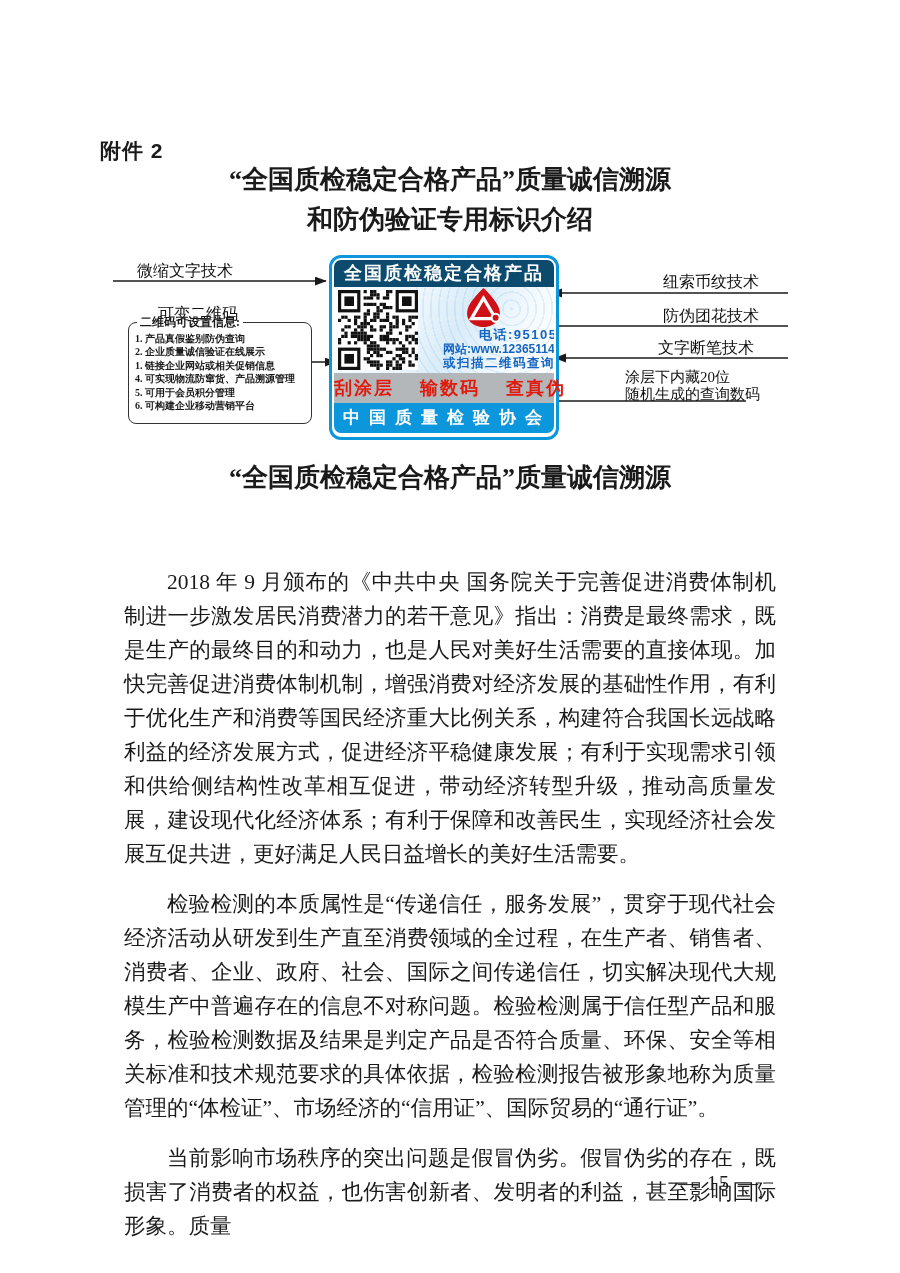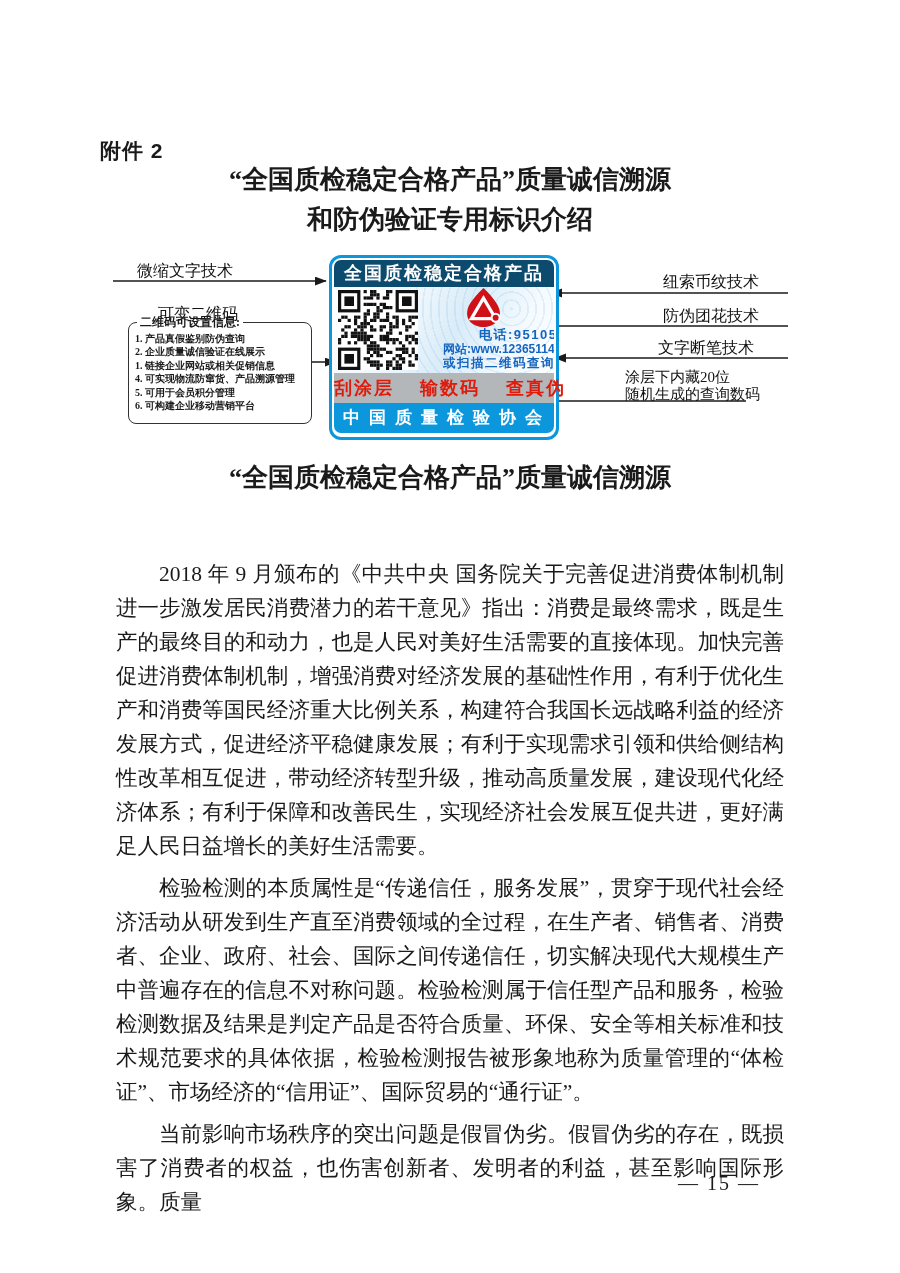--- a/index.html
+++ b/index.html
@@ -55,21 +55,21 @@
   .lbl-scratch{height:30px;line-height:30px;background:#b4b7ba;text-align:center;
                color:#e11b0c;font-weight:700;font-size:18px;letter-spacing:2px;word-spacing:6px;
                font-family:"Liberation Sans", sans-serif;white-space:pre;}
   .lbl-footer{height:30px;line-height:30px;background:#0c97dd;border-radius:0 0 7px 7px;
               color:#fff;font-weight:700;font-size:17px;
               letter-spacing:9px;text-indent:9px;font-family:"Liberation Sans", sans-serif;}
 
   
   .body-text{position:absolute;left:108px;top:549px;width:684px;font-size:21.5px;
              line-height:34px;text-align:justify;}
-  .body-text p{margin:8px;text-indent:2em;}
+  .body-text p{margin:16px;text-indent:2em;}
   .page-number{position:absolute;right:140px;top:1172px;font-size:20px;letter-spacing:2px;}
 </style>
 </head>
 <body>
 
 <div class="page">
 
   <div class="attachment">附件 2</div>
 
   <div class="doc-title">

